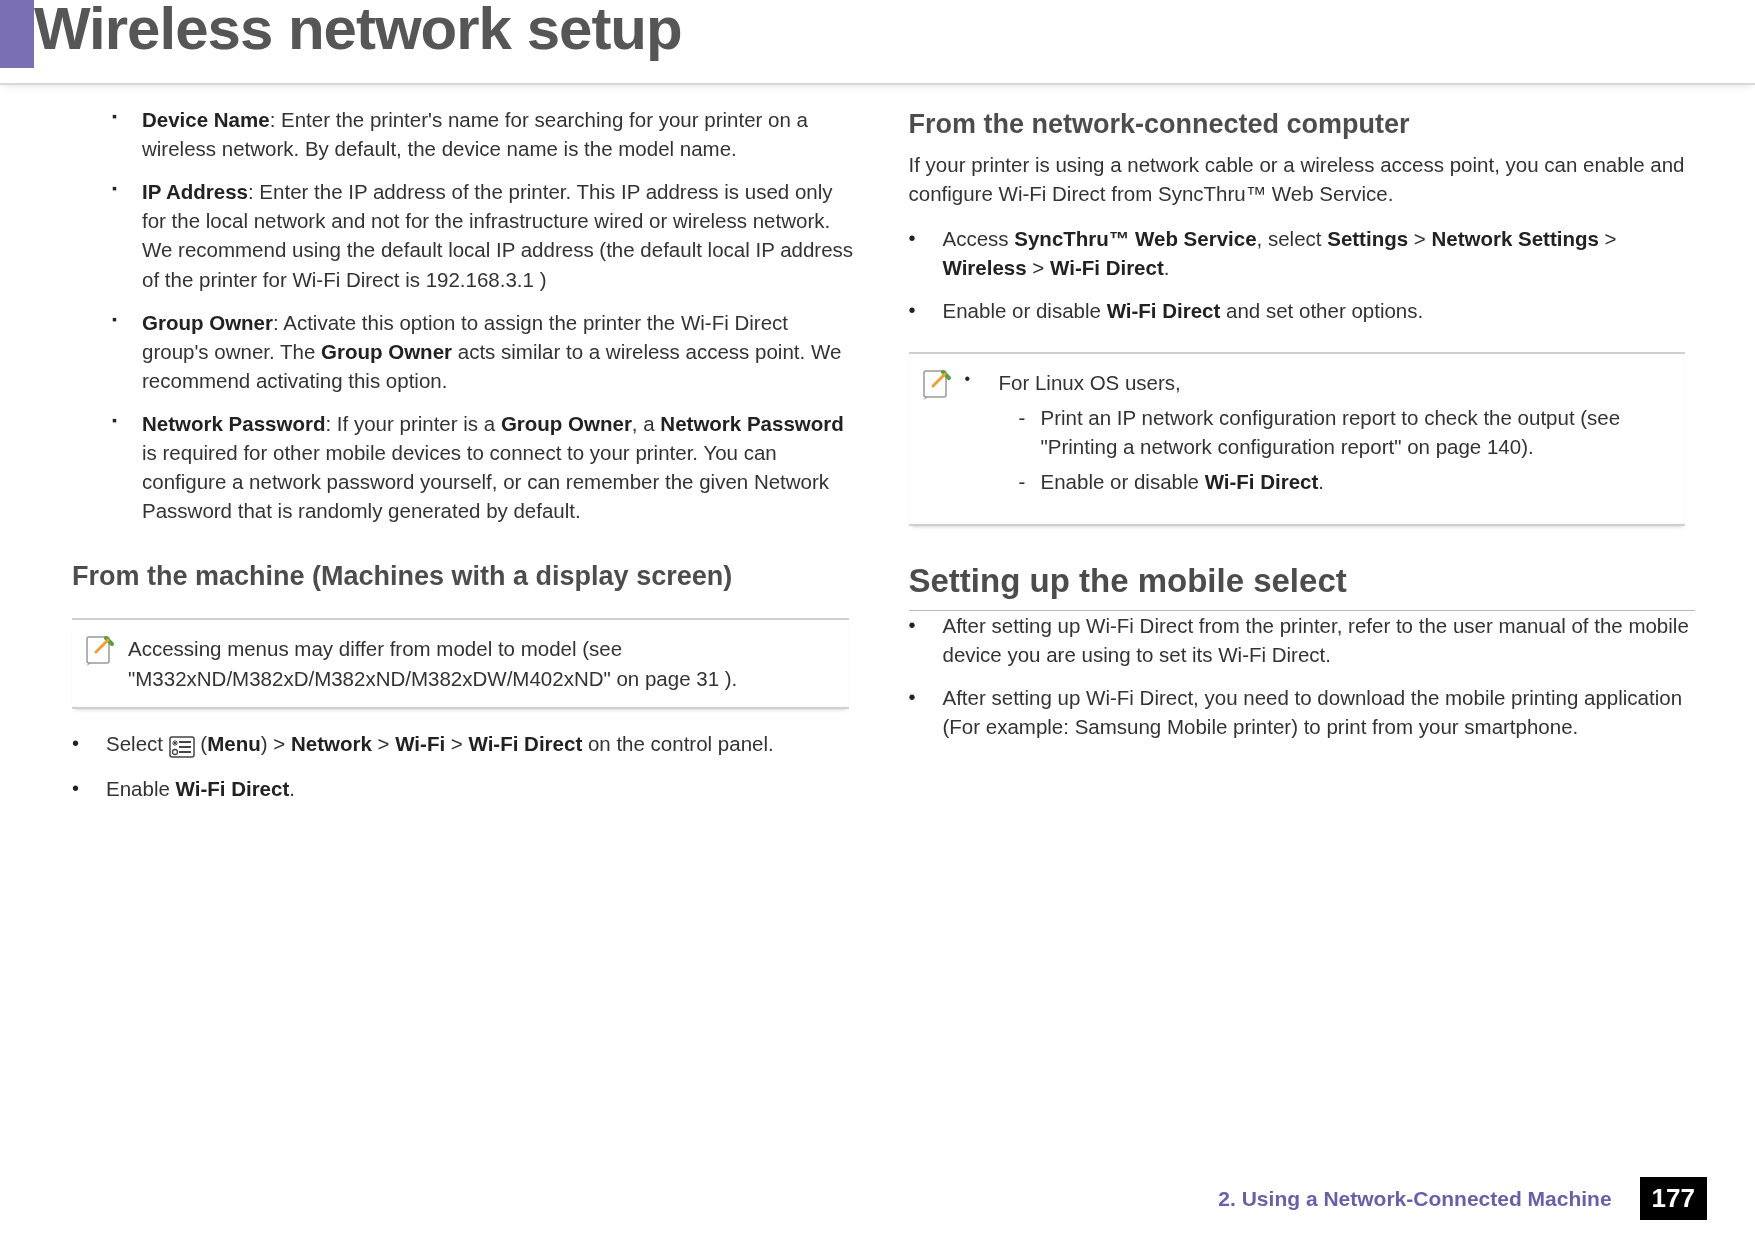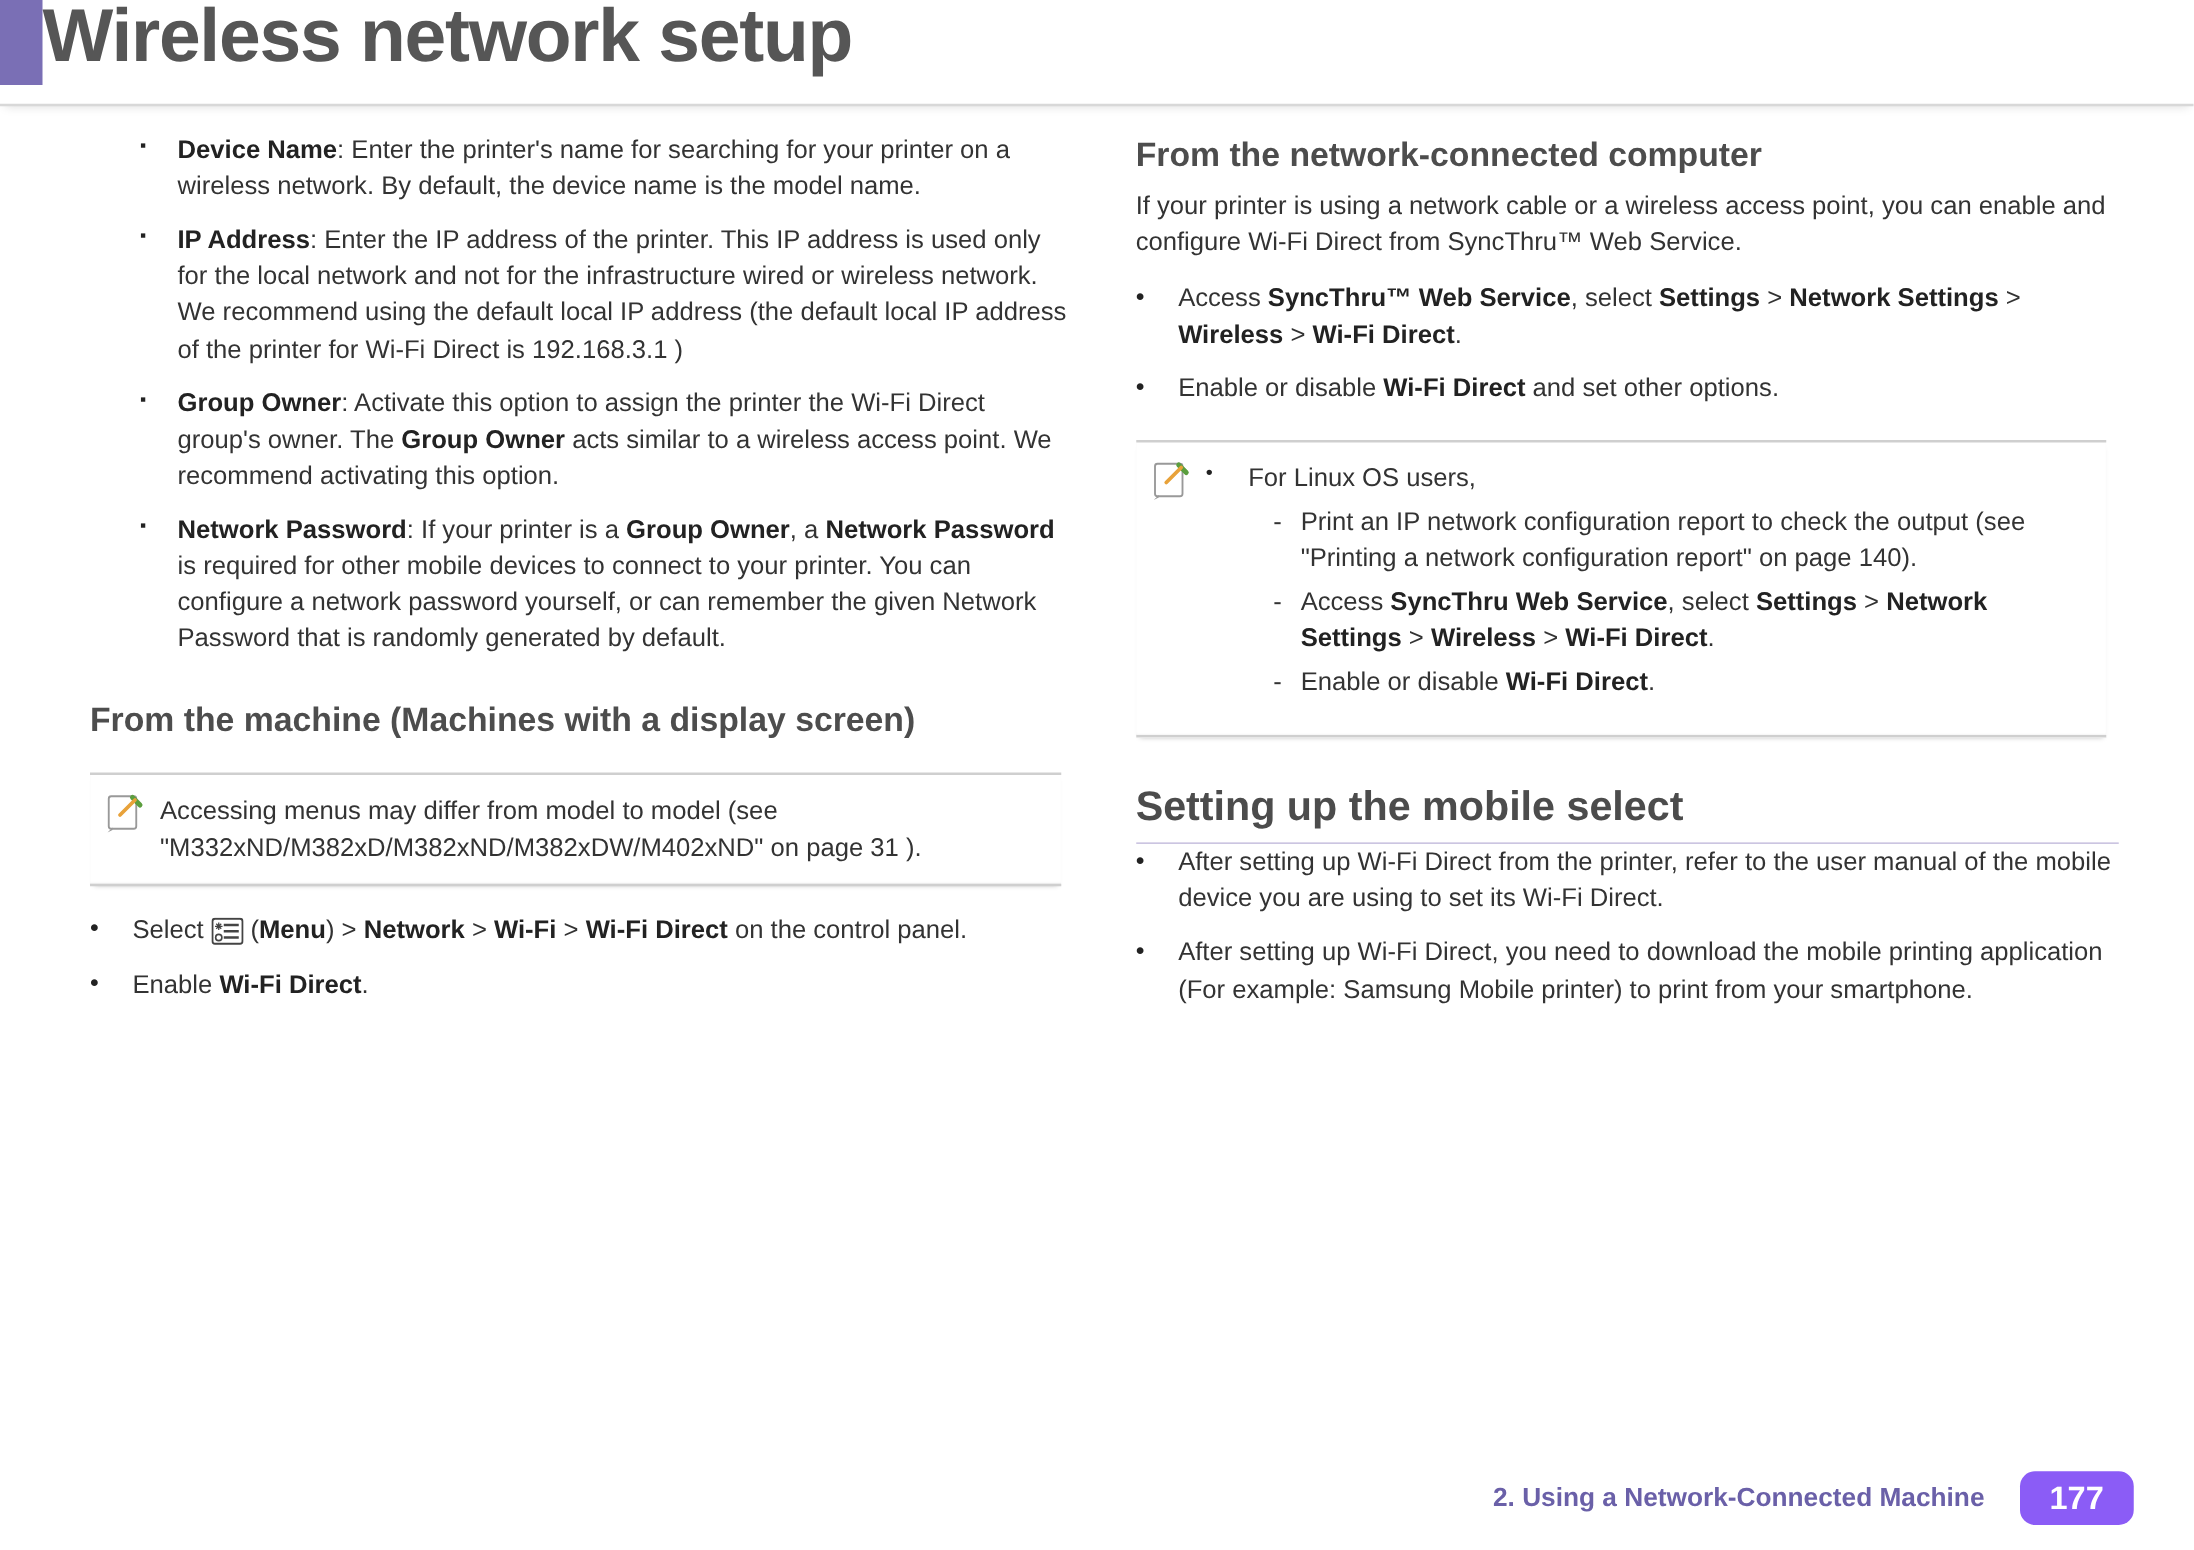--- a/index.html
+++ b/index.html
@@ -162,26 +162,26 @@
     display: flex;
     align-items: center;
     gap: 28px;
   }
   .footer-text {
     font-size: 21px;
     font-weight: 700;
     color: #6a60a8;
   }
   .page-num {
-    background: #8b5cf6;
+    background: #000000;
     color: #fff;
     font-size: 26px;
     font-weight: 700;
-    padding: 6px 24px;
-    border-radius: 12px;
+    padding: 6px 12px;
+    border-radius: 0;
   }
 </style>
 </head>
 <body>
 
 <div class="header-bar">
   <div class="header-purple"></div>
   <div class="page-title">Wireless network setup</div>
 </div>
 
@@ -259,23 +259,20 @@
           <path d="M24 4 L30 10" stroke="#5b9e3e" stroke-width="4" stroke-linecap="round"></path>
           <path d="M26 6 L14 18" stroke="#e8a23a" stroke-width="3" stroke-linecap="round"></path>
         </svg>
       </span>
       <ul class="bullet-list dot small-dot" style="padding-left:0;">
         <li>
           <span>For Linux OS users,</span>
           <ul class="dash-list">
             <li><span>Print an IP network configuration report to check the output (see "Printing a network configuration report" on page 140).</span></li>
             <li>
-              <span>Access </span><b>SyncThru Web Service</b><span>, select </span><b>Settings</b> &gt; <b>Network Settings</b> &gt; <b>Wireless</b> &gt; <b>Wi-Fi Direct</b><span>.</span>
-            </li>
-            <li>
               <span>Enable or disable </span><b>Wi-Fi Direct</b><span>.</span>
             </li>
           </ul>
         </li>
       </ul>
     </div>
 
     <h2 class="big-heading">Setting up the mobile select</h2>
 
     <ul class="bullet-list dot outer" style="">

